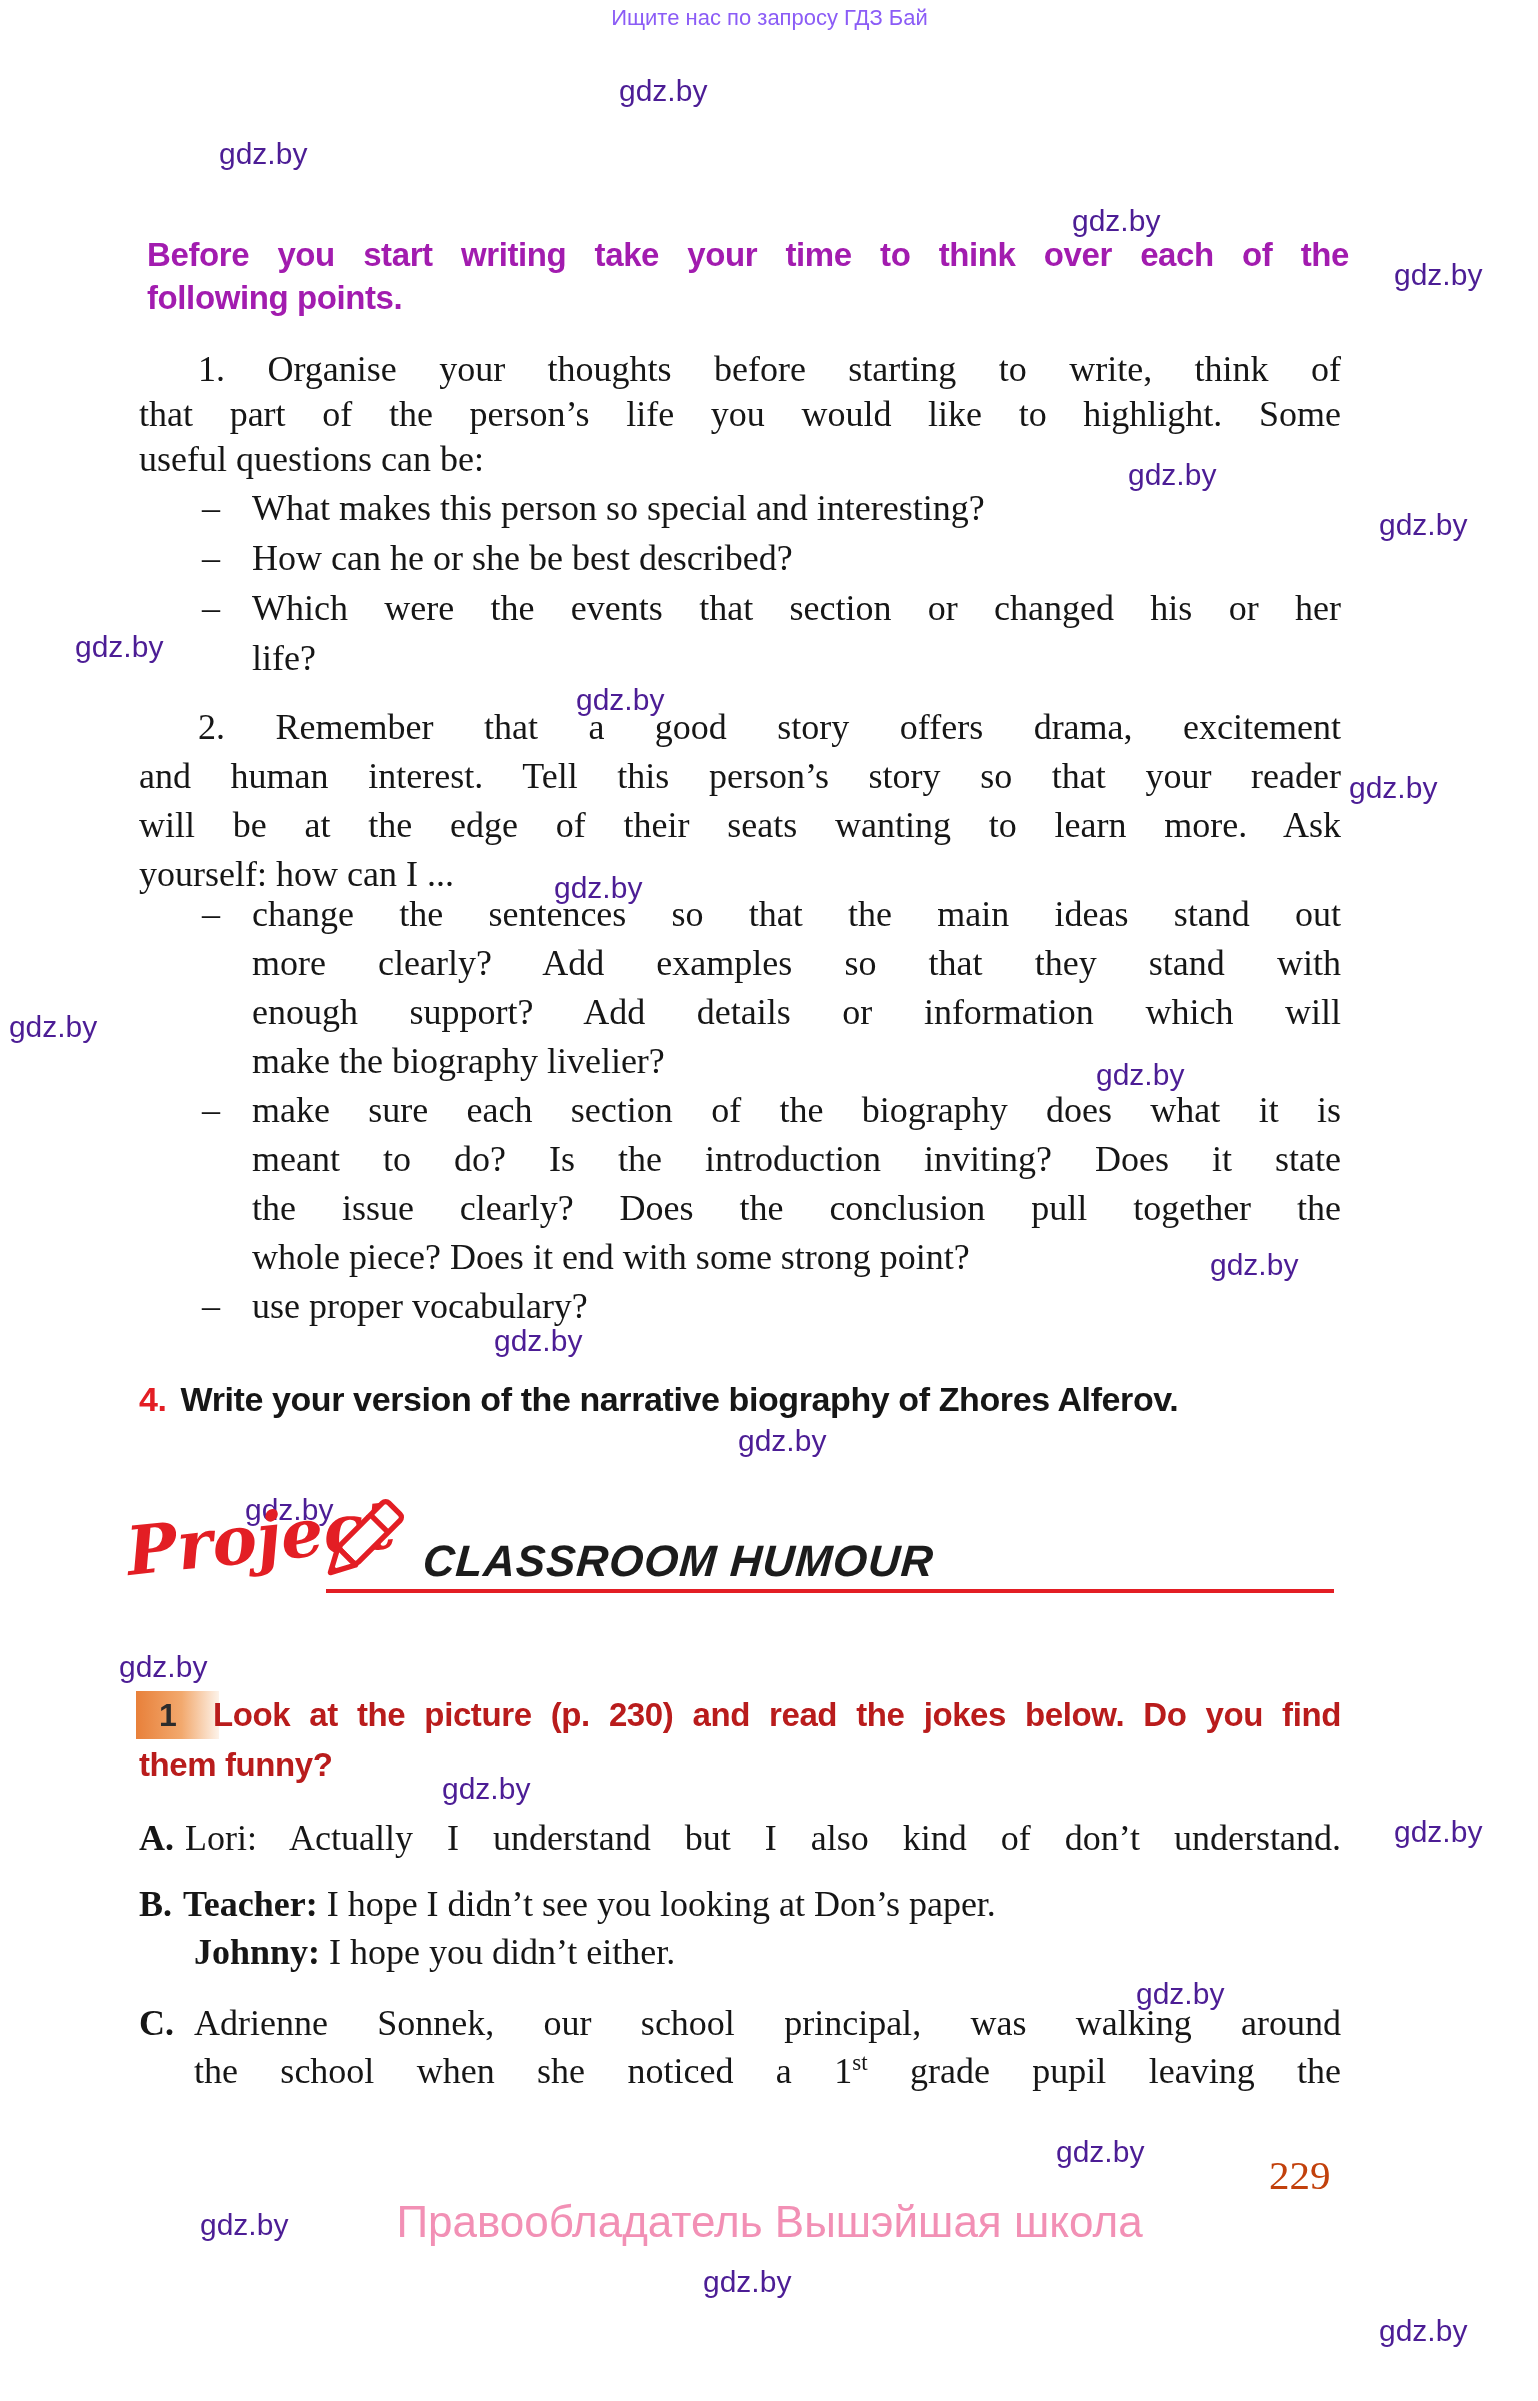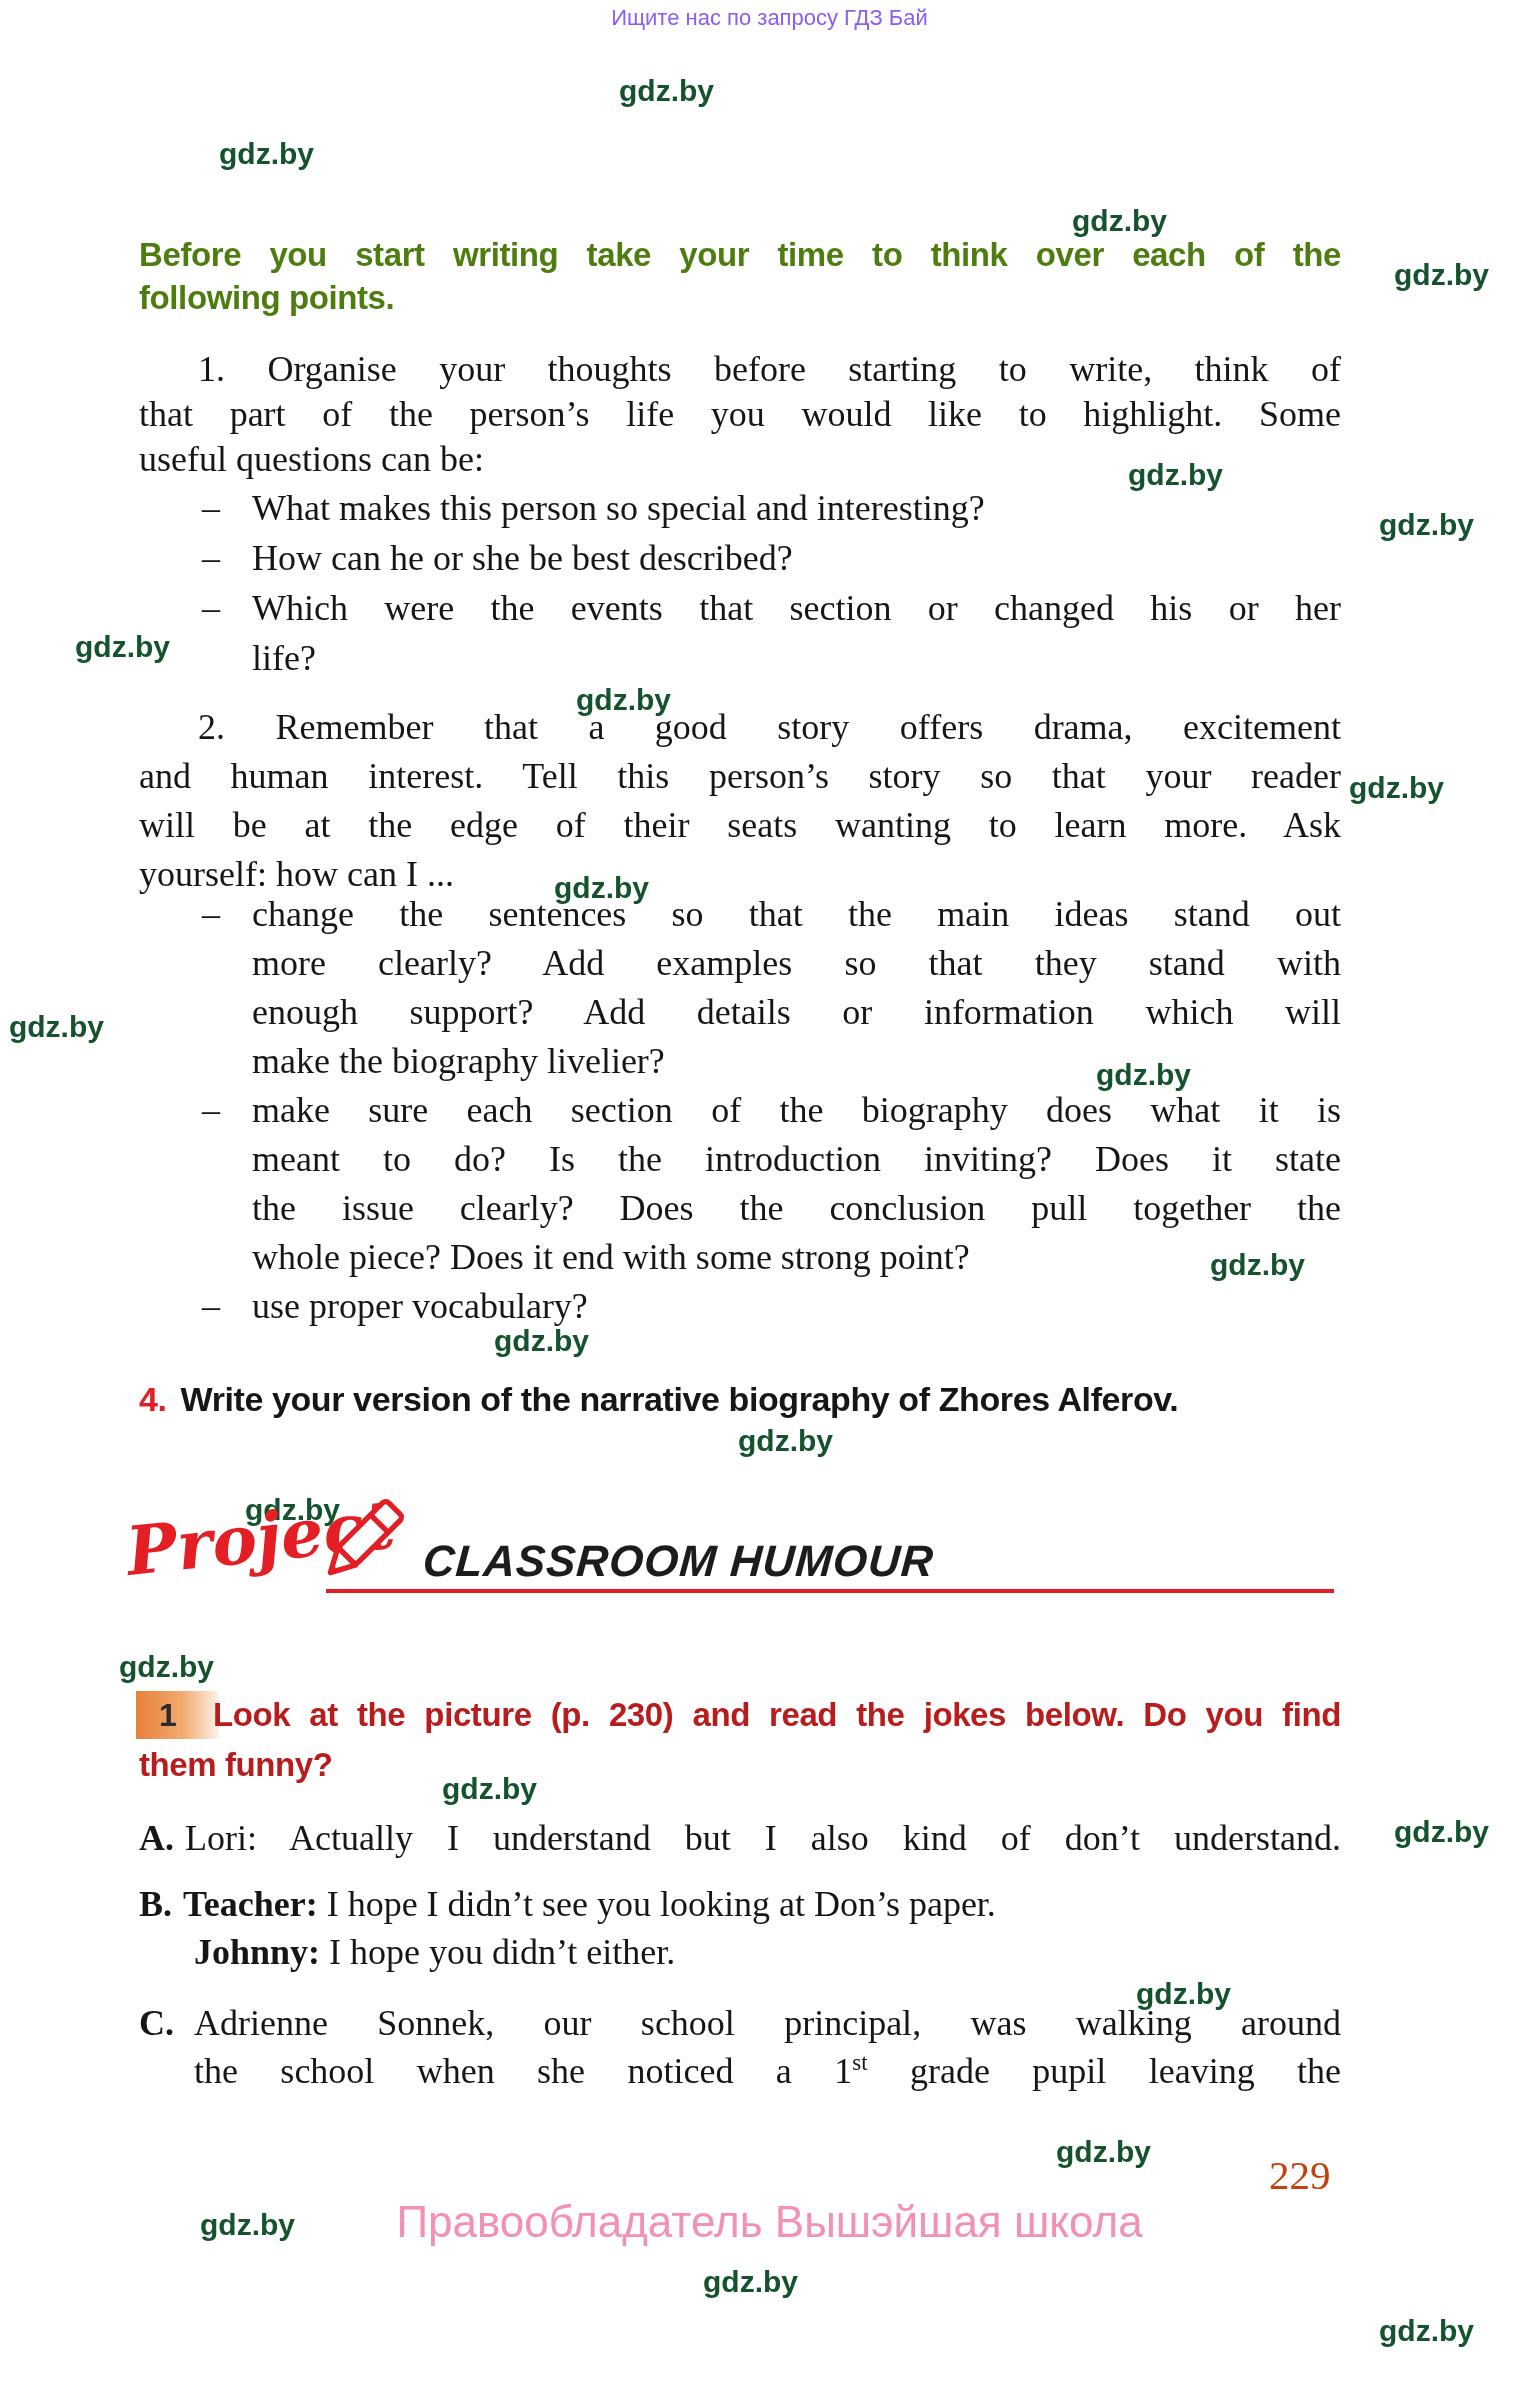--- a/index.html
+++ b/index.html
@@ -1,28 +1,28 @@
 <!DOCTYPE html>
 <html style="font-size:14px"><head>
 <meta charset="utf-8">
 <style>
   html,body{margin:0;padding:0;background:#ffffff;}
   .page{position:relative;width:1539px;height:2401px;background:#ffffff;overflow:hidden;
         font-family:"Liberation Serif",serif;color:#161616;}
 
   
   .wm{position:absolute;font-family:"Liberation Sans",sans-serif;font-size:30px;
-      color:#14532d;white-space:nowrap;font-weight:bold;}
+      color:#4c1d95;white-space:nowrap;}
 
   .green-hint{position:absolute;top:5.3px;left:0;width:100%;text-align:center;
       font-family:"Liberation Sans",sans-serif;font-size:22px;color:#8b5cf6;}
 
   .bold-sans{font-family:"Liberation Sans",sans-serif;font-weight:bold;letter-spacing:-0.4px;}
 
-  .heading{position:absolute;left:139px;top:233px;width:1202px;font-size:33px;line-height:43px;color:#4d7c0f;}
+  .heading{position:absolute;left:147px;top:233px;width:1202px;font-size:33px;line-height:43px;color:#a21caf;}
   .j{text-align:justify;text-align-last:justify;}
   .ind66{text-indent:59px;}
   .ind84{text-indent:74px;}
 
   .serif-par{position:absolute;left:139px;width:1202px;font-size:36px;}
   .lh51{line-height:45px;} .lh55{line-height:49px;} .lh56{line-height:50px;}
 
   .dash-list{position:absolute;left:252px;width:1089px;font-size:36px;}
   .item{position:relative;}
   .marker{position:absolute;left:-50px;top:0;}

